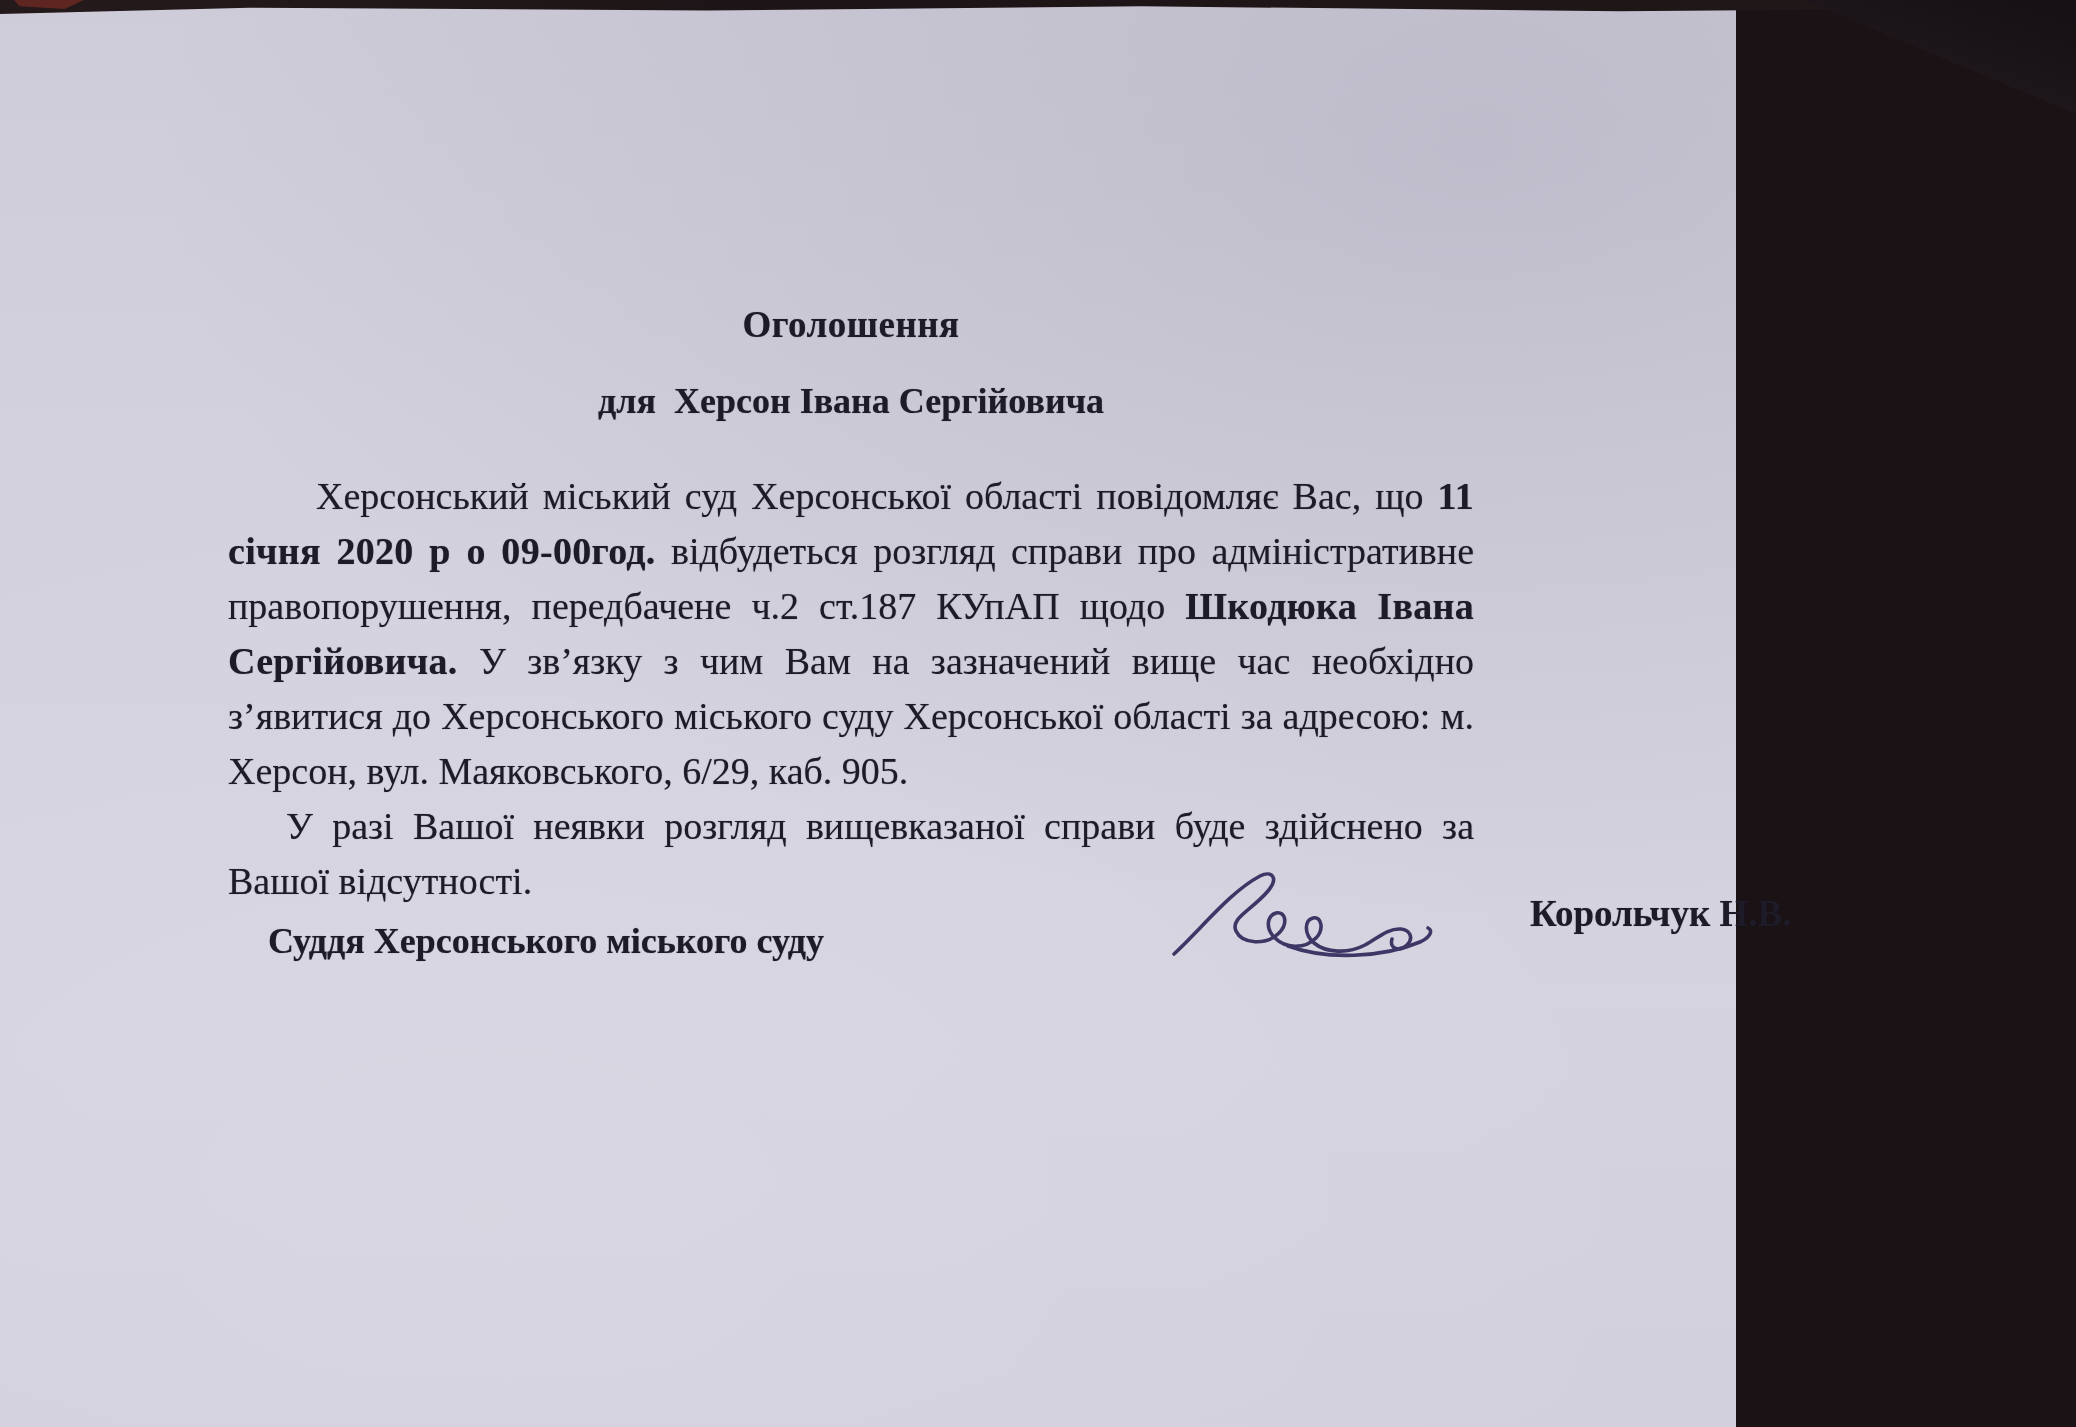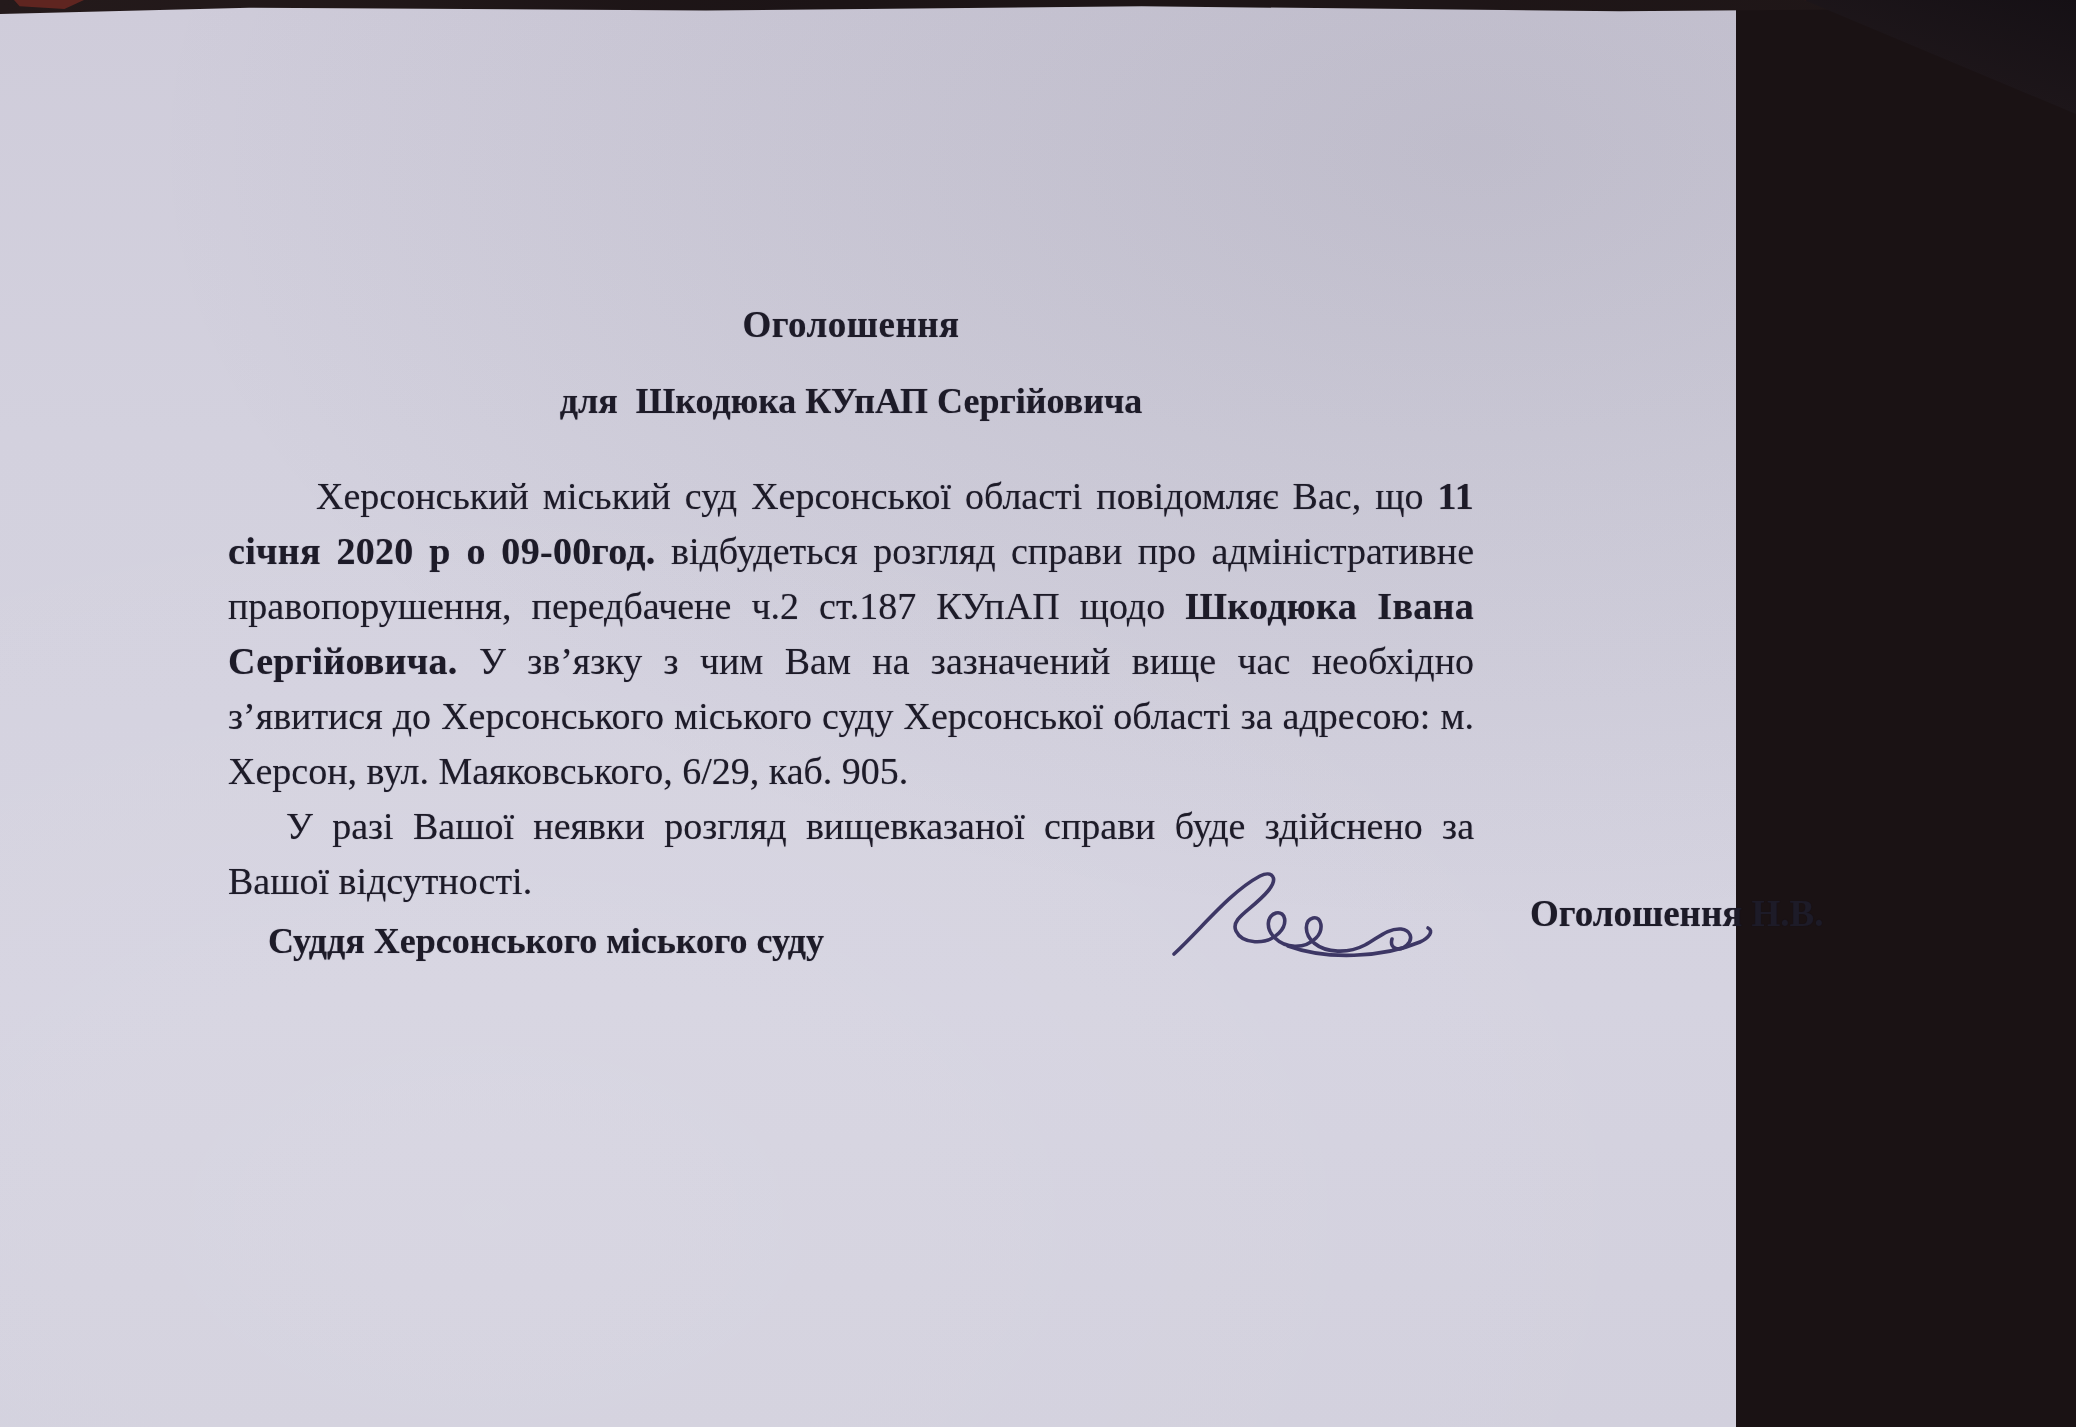--- a/index.html
+++ b/index.html
@@ -133,41 +133,41 @@
     white-space: nowrap;
   }
 </style>
 </head>
 <body>
 
 <div class="paper">
 
   <div class="doc">
     <div class="doc-title">Оголошення</div>
-    <div class="doc-addressee">для  Шкодюка КУпАП Сергійовича</div>
+    <div class="doc-addressee">для  Херсон Івана Сергійовича</div>
 
     <div class="doc-body">
       <p class="p1"><span>Херсонський міський суд Херсонської області повідомляє Вас, що </span><b>11 січня 2020 р о 09-00год.</b><span> відбудеться розгляд справи про адміністративне правопорушення, передбачене ч.2 ст.187 КУпАП щодо </span><b>Шкодюка Івана Сергійовича.</b><span> У зв’язку з чим Вам на зазначений вище час необхідно з’явитися до Херсонського міського суду Херсонської області за адресою: м. Херсон, вул. Маяковського, 6/29, каб. 905.</span></p>
       <p class="p2">У разі Вашої неявки розгляд вищевказаної справи буде здійснено за Вашої відсутності.</p>
     </div>
   </div>
 
   <div class="sign-row">
     <div class="sign-label">Суддя Херсонського міського суду</div>
     <svg class="sign-scrawl" width="290" height="130" viewBox="0 0 290 130" aria-hidden="true">
       <g fill="none" stroke="#3d3765" stroke-width="3.6" stroke-linecap="round" stroke-linejoin="round">
         <path d="M6,96 C34,70 62,34 92,18 C104,12 111,20 100,33 C84,52 62,60 68,73
                  C74,86 98,88 111,75 C120,66 118,53 108,55 C99,58 97,70 107,80
                  C117,90 136,92 148,80 C156,72 154,58 145,60 C137,62 135,75 146,85
                  C158,95 180,96 197,87 C210,80 220,70 233,71 C242,72 246,80 239,87
                  C232,94 221,91 224,81"></path>
         <path d="M120,88 C158,102 214,100 252,84 C261,80 266,73 260,70"></path>
       </g>
     </svg>
-    <div class="sign-name">Оголошення Н.В.</div>
+    <div class="sign-name">Корольчук Н.В.</div>
   </div>
 
 </div>
 
 <div class="top-edge"></div>
 <div class="red-fleck-left"></div>
 <div class="red-fleck-right"></div>
 <div class="corner-right"></div>
 
 </body></html>

